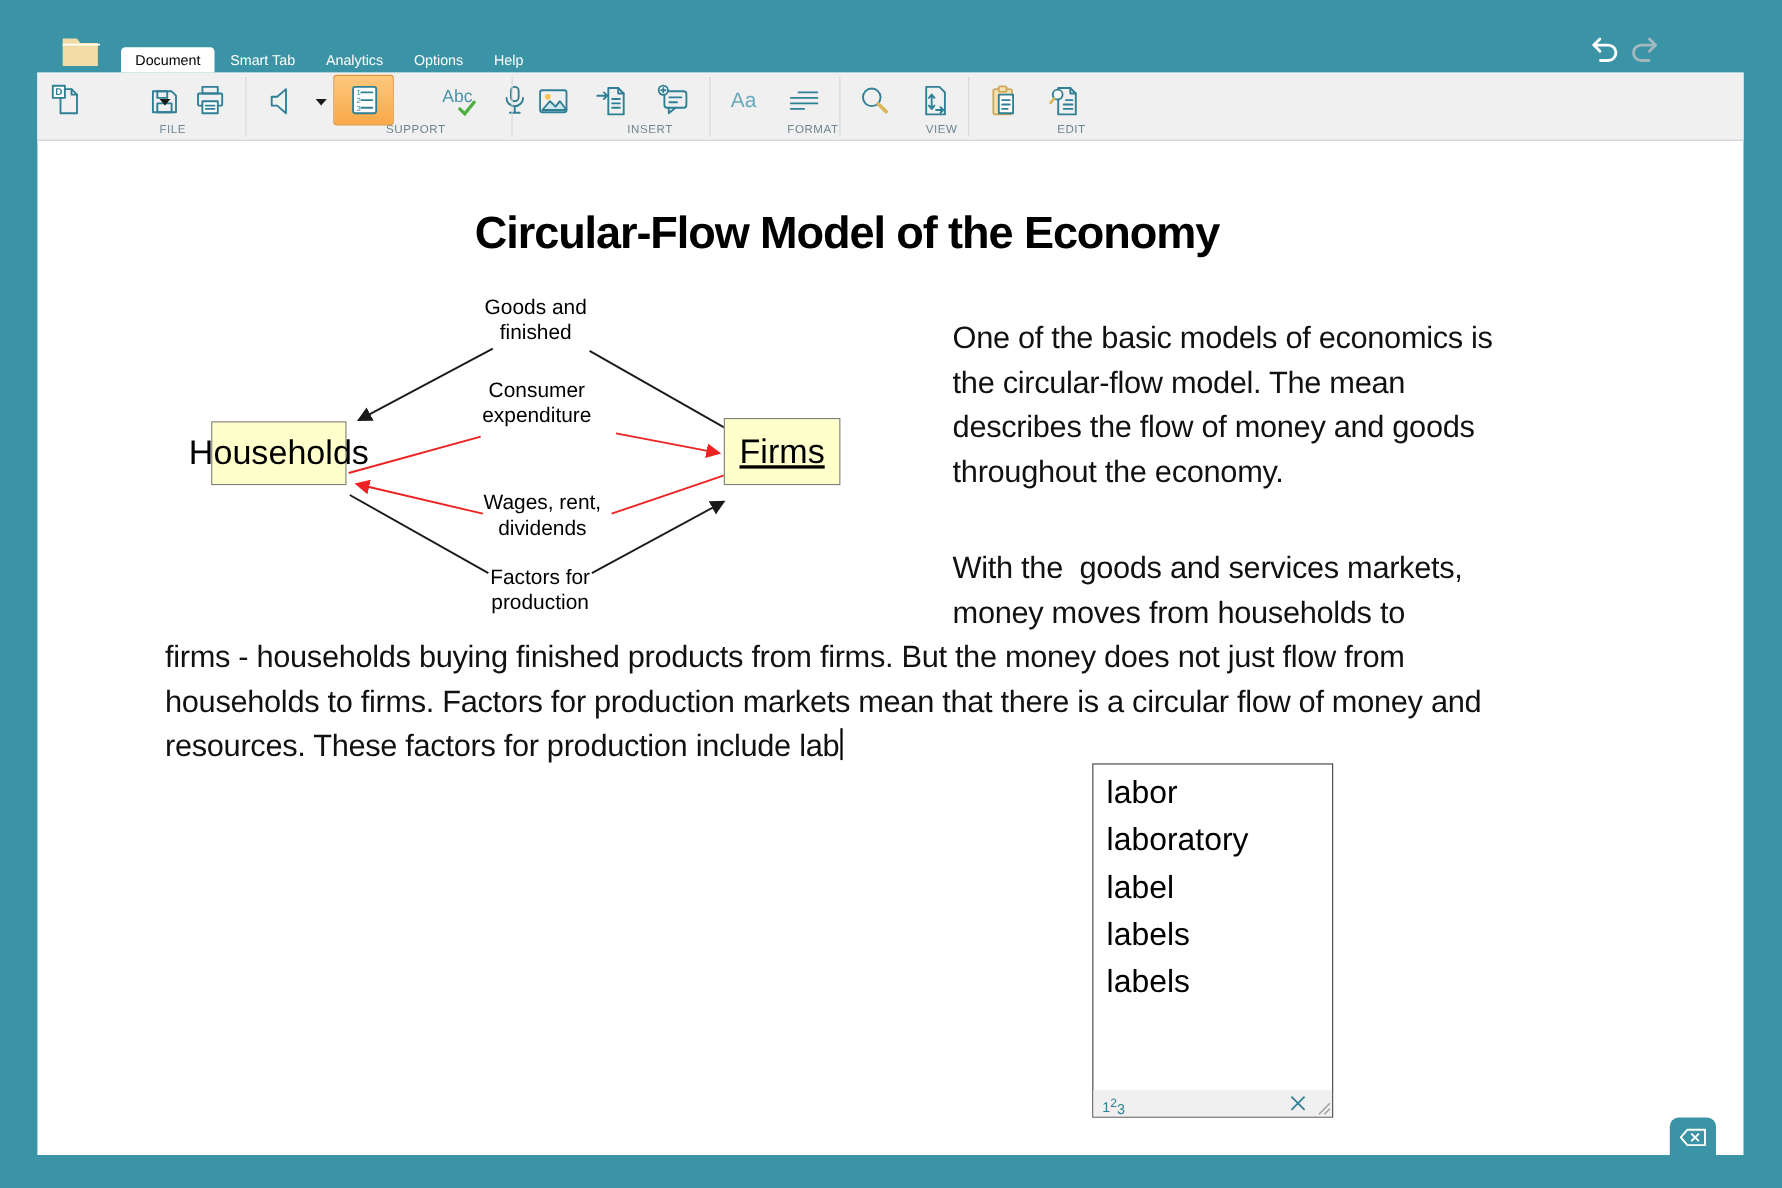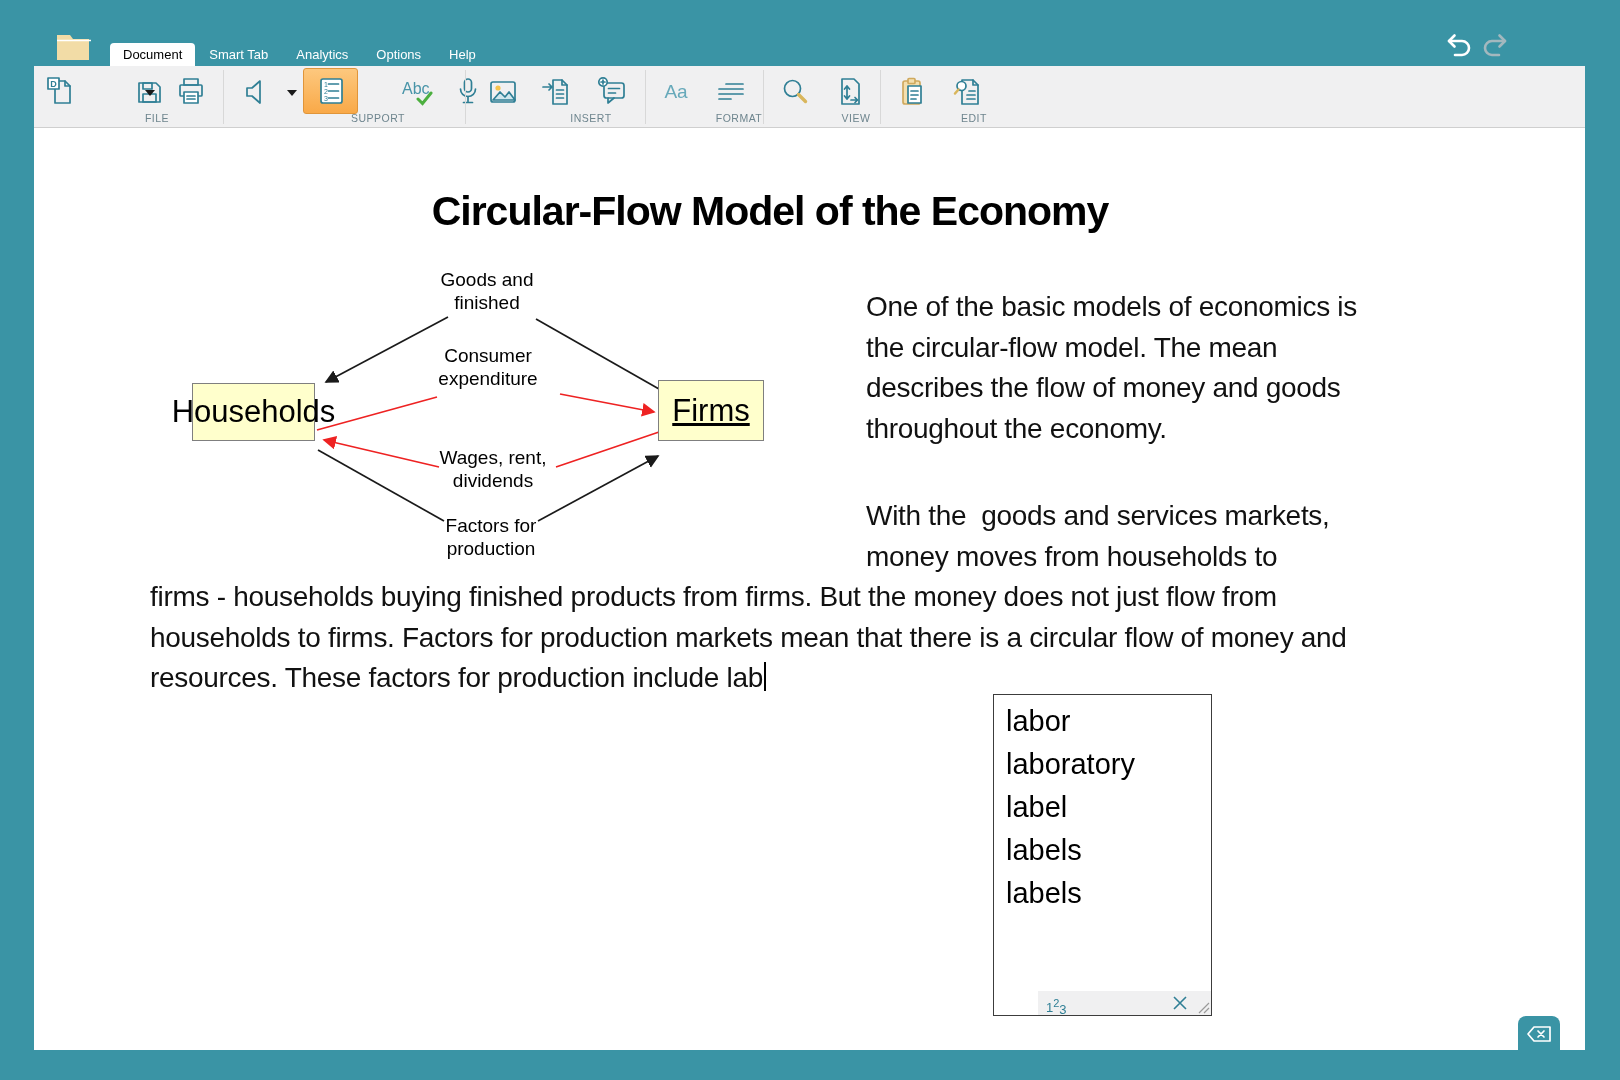--- a/index.html
+++ b/index.html
@@ -36,21 +36,21 @@
     display:flex;align-items:center;justify-content:center;font-size:31px;color:#000;}
   .flowlab{position:absolute;text-align:center;font-size:19px;line-height:23px;color:#000;}
   .flowlab span{display:block;}
   .para{position:absolute;font-size:28px;line-height:40.5px;letter-spacing:-0.3px;color:#111;white-space:pre-wrap;cursor:text;}
   .caret{display:inline-block;width:2px;height:29px;background:#000;vertical-align:-4px;margin-left:1px;}
   
   .prediction{position:absolute;left:993px;top:694px;width:219px;height:322px;background:#fff;
     border:1px solid #3c3c3c;box-sizing:border-box;z-index:5;}
   .pred-item{font-size:29px;color:#000;padding:2px 8px 2px 12px;line-height:39px;cursor:pointer;white-space:nowrap;}
   .pred-list{padding-top:5px;}
-  .pred-footer{position:absolute;left:0;right:0;bottom:0;height:24px;background:#f0f0f1;margin-left:44px;}
+  .pred-footer{position:absolute;left:0;right:0;bottom:0;height:24px;background:#f0f0f1;}
   .numtoggle{position:absolute;left:8px;top:1px;color:#2f7f95;cursor:pointer;line-height:22px;}
   .numtoggle .d1{font-size:13px;}
   .numtoggle .d2{font-size:11px;vertical-align:5px;}
   .numtoggle .d3{font-size:13px;vertical-align:-2px;}
   .pred-close{position:absolute;right:22px;top:3px;cursor:pointer;}
   .pred-resize{position:absolute;right:1px;bottom:1px;cursor:nwse-resize;}
   
   .backspace{position:absolute;left:1518px;top:1016px;width:42px;height:36px;background:#3a94a5;
     border-radius:8px 8px 0 0;display:flex;align-items:center;justify-content:center;cursor:pointer;z-index:6;}
   .tiny-digit{font-size:7px;fill:#2f7f95;stroke:none;font-family:"Liberation Sans",sans-serif;}

